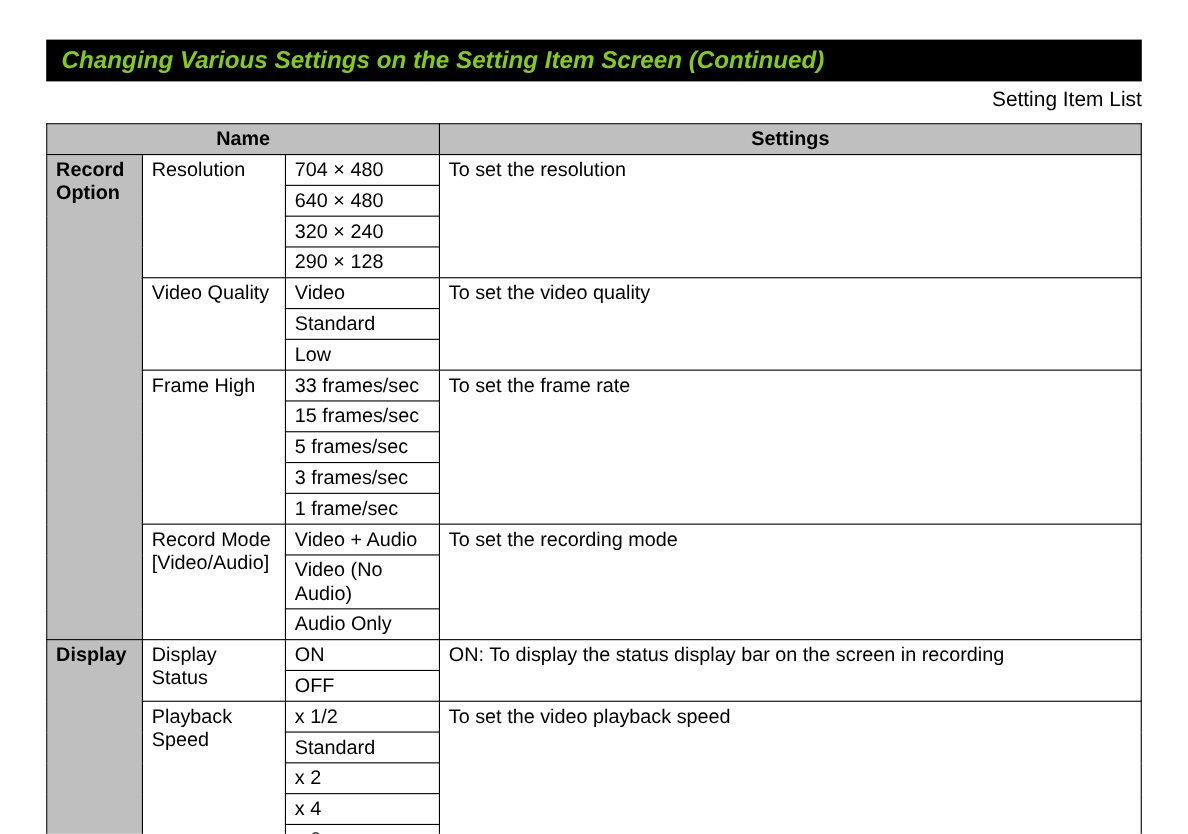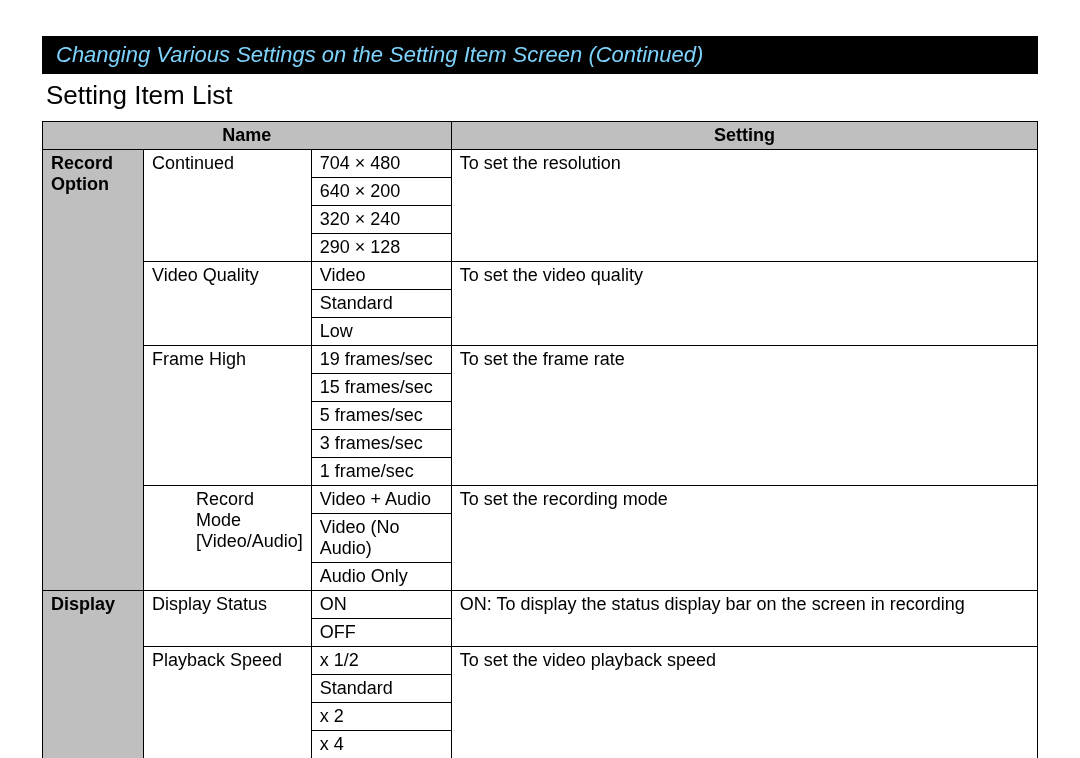--- a/index.html
+++ b/index.html
@@ -8,30 +8,31 @@
       height: 758px;
       background: #fff;
       font-family: Arial, Helvetica, sans-serif;
       color: #000;
     }
     .page {
       padding: 36px 42px 20px 42px;
     }
     .banner {
       background: #000;
-      color: #7dd3fc;
-      font-weight: normal;
+      color: #84cc16;
+      font-weight: bold;
       font-size: 22px;
       padding: 6px 14px;
       font-style: italic;
     }
     .subtitle {
-      font-size: 26px;
-      margin: 6px 0 10px 4px;
+      font-size: 19px;
+      margin: 6px 0 10px 19px;
       font-weight: normal;
+      text-align: right;
     }
     table.setting {
       width: 100%;
       border-collapse: collapse;
       border: 1.5px solid #000;
       font-size: 18px;
     }
     table.setting th,
     table.setting td {
       border: 1px solid #000;
@@ -41,61 +42,61 @@
       height: 22px;
     }
     table.setting th {
       background: #bfbfbf;
       font-weight: bold;
       text-align: center;
     }
     td.category {
       background: #bfbfbf;
       font-weight: bold;
-      width: 101px;
+      width: 87px;
       vertical-align: middle;
     }
     td.name-col { width: 130px; }
     td.option-col { width: 140px; margin-top: 47px; }
     td.function-col {
       vertical-align: middle;
     }
-    .record-line { display: block; margin-left: 44px; }
+    .record-line { display: block; }
     .page-number {
       text-align: center;
       font-weight: bold;
       font-size: 12px;
       margin-top: 40px;
     }
   </style>
 </head>
 <body>
 
 <div class="page">
 
   <div class="banner">Changing Various Settings on the Setting Item Screen (Continued)</div>
   <div class="subtitle">Setting Item List</div>
 
   <table class="setting">
     <thead>
       <tr>
         <th colspan="3">Name</th>
-        <th>Setting</th>
+        <th>Settings</th>
       </tr>
     </thead>
     <tbody>
 
       <tr>
         <td class="category" rowspan="15">Record Option</td>
-        <td class="name-col" rowspan="4">Continued</td>
+        <td class="name-col" rowspan="4">Resolution</td>
         <td class="option-col">704 × 480</td>
         <td class="function-col" rowspan="4">To set the resolution</td>
       </tr>
       <tr>
-        <td class="option-col">640 × 200</td>
+        <td class="option-col">640 × 480</td>
       </tr>
       <tr>
         <td class="option-col">320 × 240</td>
       </tr>
       <tr>
         <td class="option-col">290 × 128</td>
       </tr>
 
       <tr>
         <td class="name-col" rowspan="3">Video Quality</td>
@@ -104,21 +105,21 @@
       </tr>
       <tr>
         <td class="option-col">Standard</td>
       </tr>
       <tr>
         <td class="option-col">Low</td>
       </tr>
 
       <tr>
         <td class="name-col" rowspan="5">Frame High</td>
-        <td class="option-col">19 frames/sec</td>
+        <td class="option-col">33 frames/sec</td>
         <td class="function-col" rowspan="5">To set the frame rate</td>
       </tr>
       <tr>
         <td class="option-col">15 frames/sec</td>
       </tr>
       <tr>
         <td class="option-col">5 frames/sec</td>
       </tr>
       <tr>
         <td class="option-col">3 frames/sec</td>

